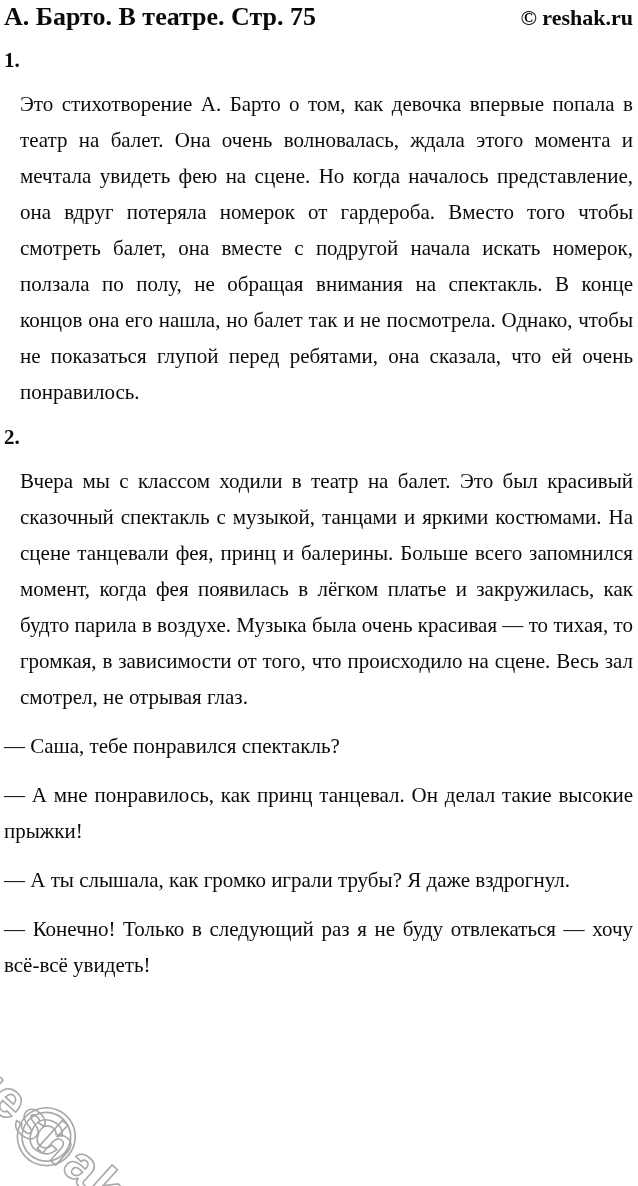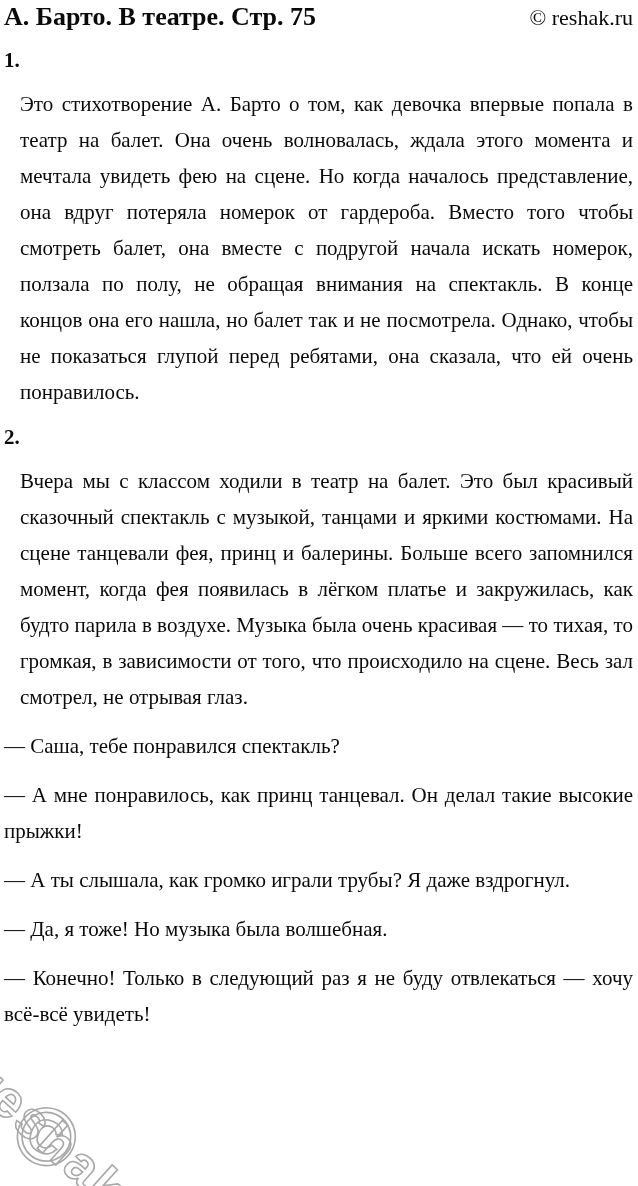--- a/index.html
+++ b/index.html
@@ -22,21 +22,21 @@
     align-items: baseline;
     line-height: 28px;
     margin-bottom: 10px;
   }
   .doc-title {
     font-weight: bold;
     font-size: 26px;
   }
   .doc-copyright {
     font-size: 22px;
-    font-weight: normal;
+    font-weight: bold;
   }
   .sec-num, .dialog-heading {
     font-weight: bold;
     font-size: 21px;
     line-height: 36px;
     margin: 0 0 8px 0;
   }
   p.body-par {
     font-size: 21px;
     line-height: 36px;
@@ -99,21 +99,20 @@
 
 
   <div class="sec-num">2.</div>
 
   <p class="body-par">Вчера мы с классом ходили в театр на балет. Это был красивый сказочный спектакль с музыкой, танцами и яркими костюмами. На сцене танцевали фея, принц и балерины. Больше всего запомнился момент, когда фея появилась в лёгком платье и закружилась, как будто парила в воздухе. Музыка была очень красивая — то тихая, то громкая, в зависимости от того, что происходило на сцене. Весь зал смотрел, не отрывая глаз.</p>
 
 
   <p class="dialog-line">— Саша, тебе понравился спектакль?</p>
   <p class="dialog-line">— А мне понравилось, как принц танцевал. Он делал такие высокие прыжки!</p>
   <p class="dialog-line">— А ты слышала, как громко играли трубы? Я даже вздрогнул.</p>
-  <p class="dialog-line">— Да, я тоже! Но музыка была волшебная.</p>
   <p class="dialog-line">— Конечно! Только в следующий раз я не буду отвлекаться — хочу всё-всё увидеть!</p>
 
 </div>
 
 <div class="watermark">
   <span class="wm-copy">©</span>
   <span class="wm-text">reshak.ru</span>
 </div>
 
 </body></html>

